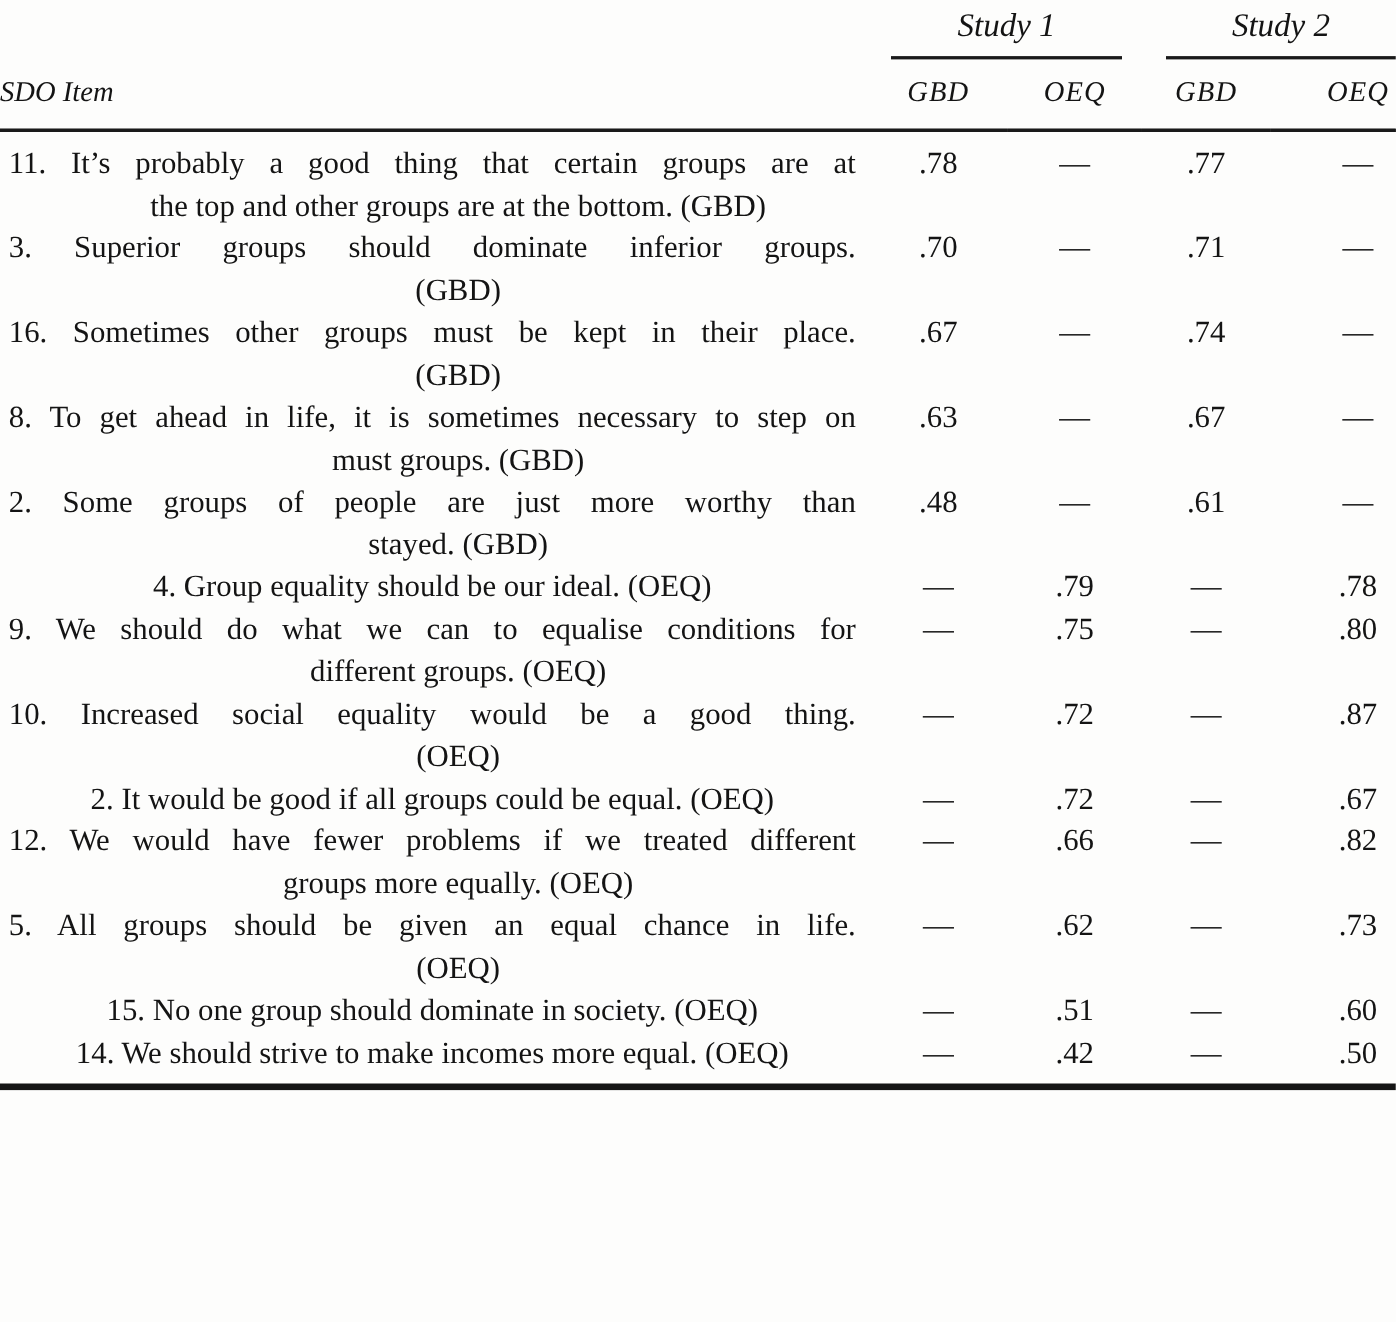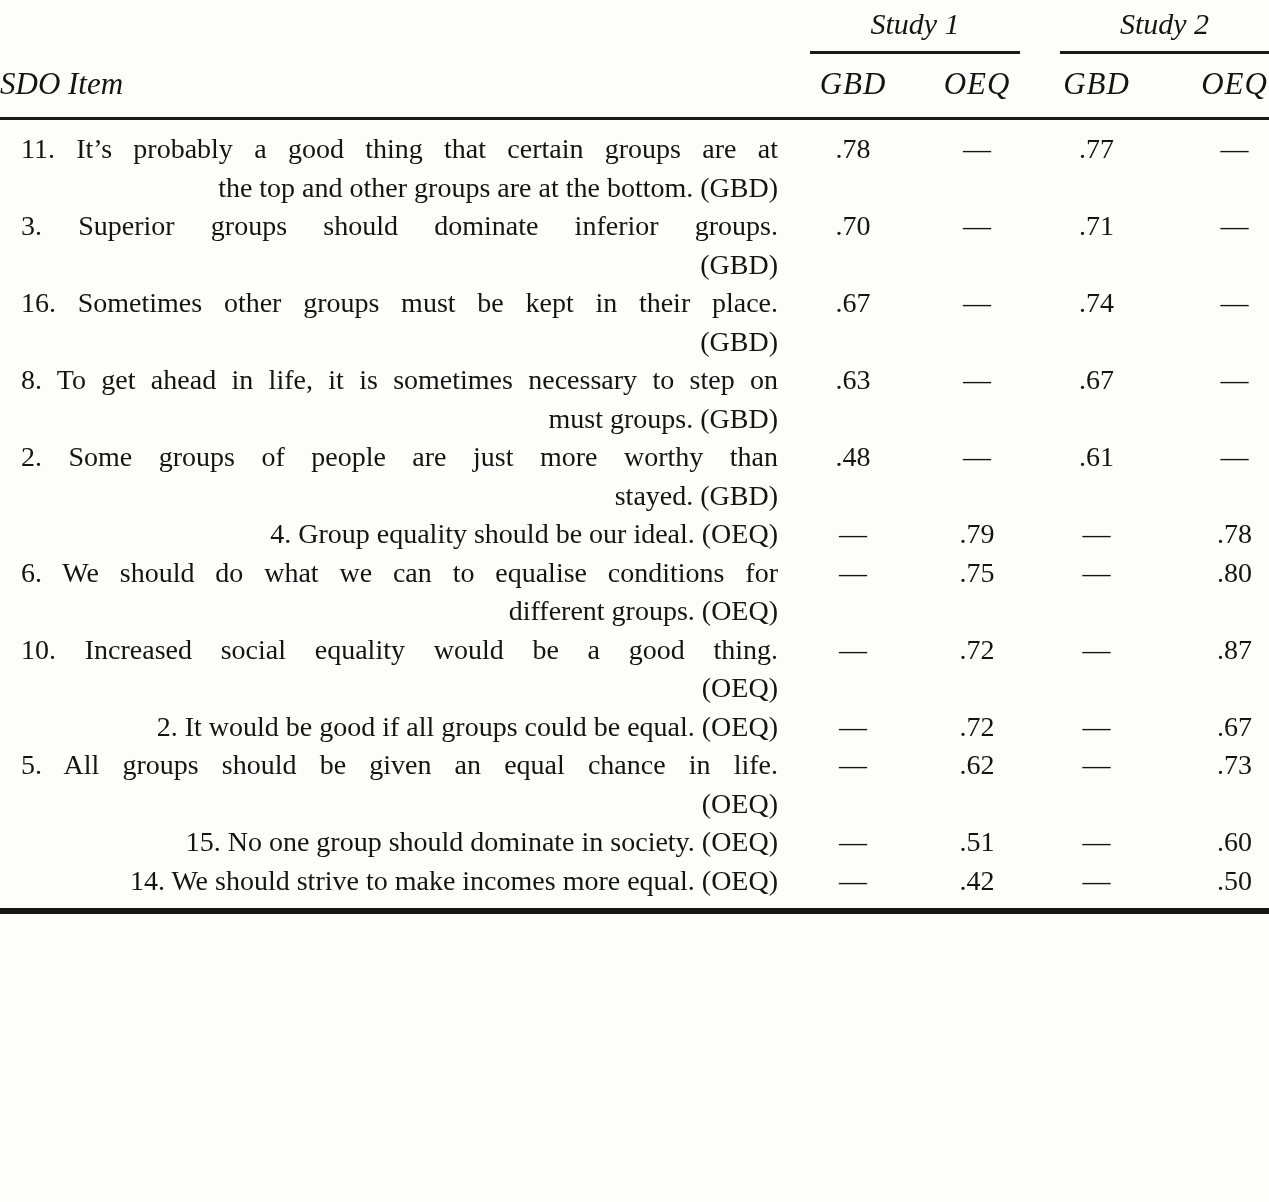--- a/index.html
+++ b/index.html
@@ -34,40 +34,40 @@
     text-align: center;
     font-style: italic;
     font-size: 30px;
     line-height: 36px;
   }
   .study-wrap.s1 { margin-left: 20px; margin-right: 18px; }
   .study-wrap.s2 { margin-left: 22px; margin-right: 0; }
 
   tr.subhead-row th {
     font-style: italic;
-    font-size: 31px;
+    font-size: 26px;
     line-height: 33px;
     vertical-align: bottom;
     padding: 13px 0 17px 0;
     border-bottom: 3px solid #1a1a1a;
   }
   th.item-head { text-align: left; padding-left: 15px; }
   th.val-head { text-align: center; letter-spacing: 1px; }
   th.val-head.shift-right { padding-left: 45px; }
 
   
   tbody td {
     vertical-align: top;
     font-size: 28px;
     line-height: 38.5px;
     padding: 0;
   }
   tbody tr:first-child td { padding-top: 10px; }
-  td.item-cell { padding-left: 21px; padding-right: 12px; }
-  td.item-cell .line { text-align: right; }
+  td.item-cell { padding-left: 8px; padding-right: 12px; }
+  td.item-cell .line { text-align: center; }
   td.item-cell .line.just { text-align: justify; text-align-last: justify; }
   td.item-cell .line.cont { margin-left: 47px; }
   td.val-cell { text-align: center; }
   td.val-cell.shift-right { padding-left: 45px; }
 
   .bottom-rule {
     width: 1269px;
     height: 6px;
     background: #151515;
     margin-top: 8px;
@@ -162,21 +162,21 @@
           <td class="item-cell">
             <div class="line">4. Group equality should be our ideal. (OEQ)</div>
           </td>
           <td class="val-cell">—</td>
           <td class="val-cell">.79</td>
           <td class="val-cell">—</td>
           <td class="val-cell shift-right">.78</td>
         </tr>
         <tr>
           <td class="item-cell">
-            <div class="line just">6. We should do what we can to equalise conditions for</div>
+            <div class="line just">9. We should do what we can to equalise conditions for</div>
             <div class="line cont">different groups. (OEQ)</div>
           </td>
           <td class="val-cell">—</td>
           <td class="val-cell">.75</td>
           <td class="val-cell">—</td>
           <td class="val-cell shift-right">.80</td>
         </tr>
         <tr>
           <td class="item-cell">
             <div class="line just">10. Increased social equality would be a good thing.</div>
@@ -188,20 +188,30 @@
           <td class="val-cell shift-right">.87</td>
         </tr>
         <tr>
           <td class="item-cell">
             <div class="line">2. It would be good if all groups could be equal. (OEQ)</div>
           </td>
           <td class="val-cell">—</td>
           <td class="val-cell">.72</td>
           <td class="val-cell">—</td>
           <td class="val-cell shift-right">.67</td>
+        </tr>
+        <tr>
+          <td class="item-cell">
+            <div class="line just">12. We would have fewer problems if we treated different</div>
+            <div class="line cont">groups more equally. (OEQ)</div>
+          </td>
+          <td class="val-cell">—</td>
+          <td class="val-cell">.66</td>
+          <td class="val-cell">—</td>
+          <td class="val-cell shift-right">.82</td>
         </tr>
         <tr>
           <td class="item-cell">
             <div class="line just">5. All groups should be given an equal chance in life.</div>
             <div class="line cont">(OEQ)</div>
           </td>
           <td class="val-cell">—</td>
           <td class="val-cell">.62</td>
           <td class="val-cell">—</td>
           <td class="val-cell shift-right">.73</td>

